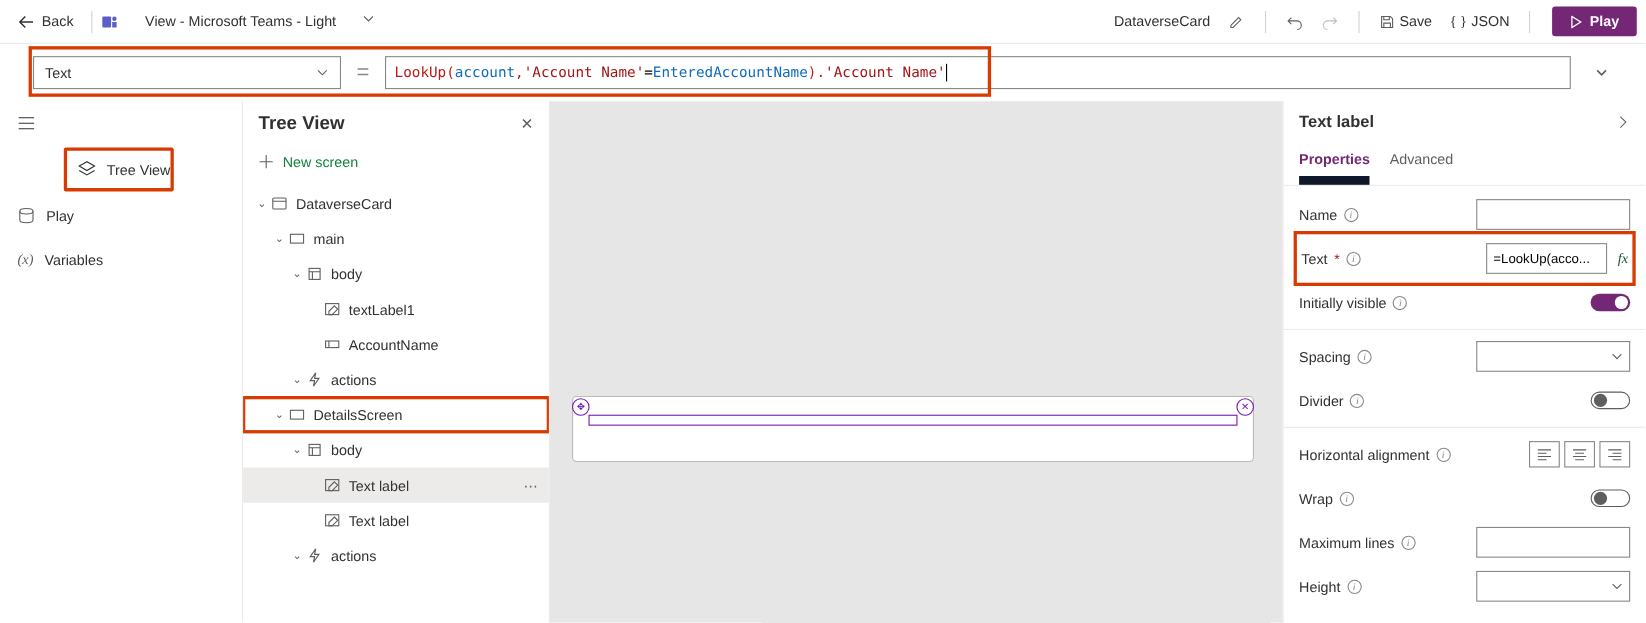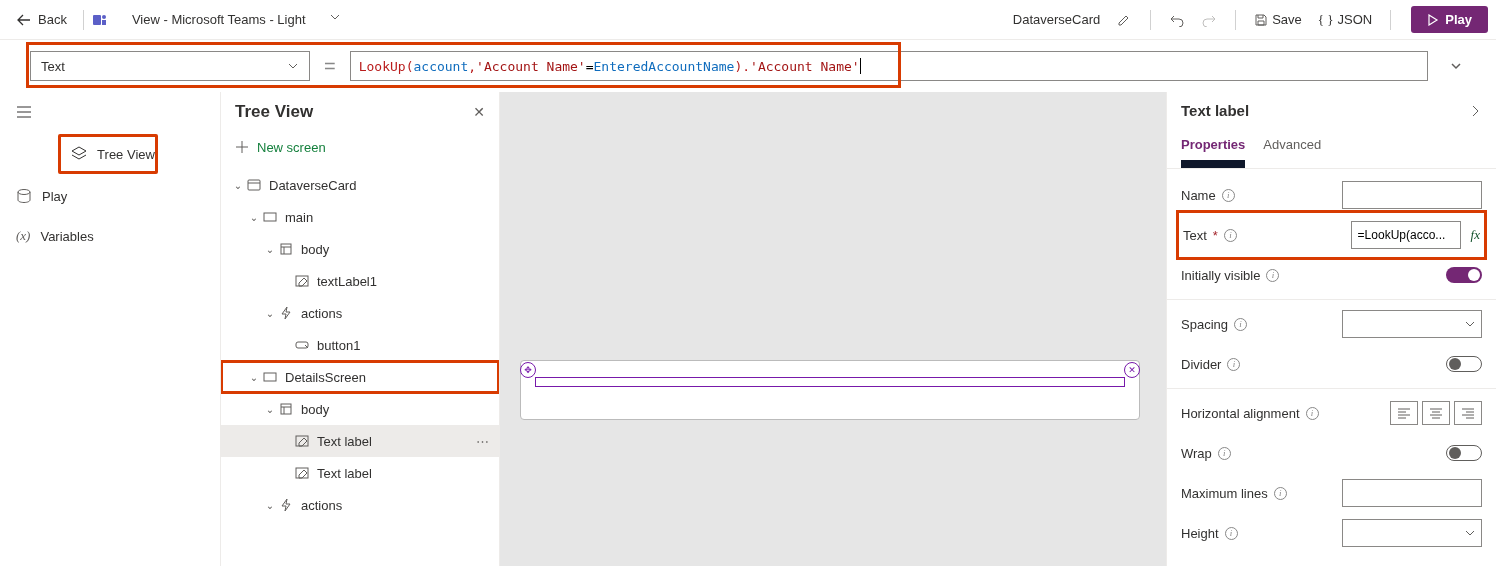--- a/index.html
+++ b/index.html
@@ -249,38 +249,38 @@
       <div class="tree-item indent-3">
         <span class="chev"></span>
         <span class="ticon">
             <svg width="14" height="14" viewBox="0 0 14 14">
               <rect x="1" y="2" width="12" height="10" stroke="#605e5c" fill="none"></rect>
               <path d="M9 4l3 3-5 5H4V9z" stroke="#605e5c" fill="none"></path>
             </svg>
           </span>
         <span class="tlabel">textLabel1</span>
       </div>
-      <div class="tree-item indent-2">
-        <span class="chev">⌄</span>
-        <span class="ticon">
-            <svg width="14" height="14" viewBox="0 0 14 14">
-              <path d="M8 1 3 8h4l-1 5 5-7H7z" stroke="#605e5c" fill="none"></path>
-            </svg>
-          </span>
-        <span class="tlabel">actions</span>
-      </div>
       <div class="tree-item indent-3">
         <span class="chev"></span>
         <span class="ticon">
             <svg width="14" height="14" viewBox="0 0 14 14">
-              <rect x="1" y="4" width="12" height="6" rx="2" stroke="#605e5c" fill="none"></rect>
-              <path d="M10 7l3 3" stroke="#605e5c"></path>
-            </svg>
-          </span>
-        <span class="tlabel">button1</span>
+              <rect x="1" y="4" width="12" height="6" stroke="#605e5c" fill="none"></rect>
+              <path d="M4 4v6" stroke="#605e5c"></path>
+            </svg>
+          </span>
+        <span class="tlabel">AccountName</span>
+      </div>
+      <div class="tree-item indent-2">
+        <span class="chev">⌄</span>
+        <span class="ticon">
+            <svg width="14" height="14" viewBox="0 0 14 14">
+              <path d="M8 1 3 8h4l-1 5 5-7H7z" stroke="#605e5c" fill="none"></path>
+            </svg>
+          </span>
+        <span class="tlabel">actions</span>
       </div>
       <div class="tree-item indent-1 hlred">
         <span class="chev">⌄</span>
         <span class="ticon">
             <svg width="14" height="14" viewBox="0 0 14 14">
               <rect x="1" y="3" width="12" height="8" stroke="#605e5c" fill="none"></rect>
             </svg>
           </span>
         <span class="tlabel">DetailsScreen</span>
       </div>

